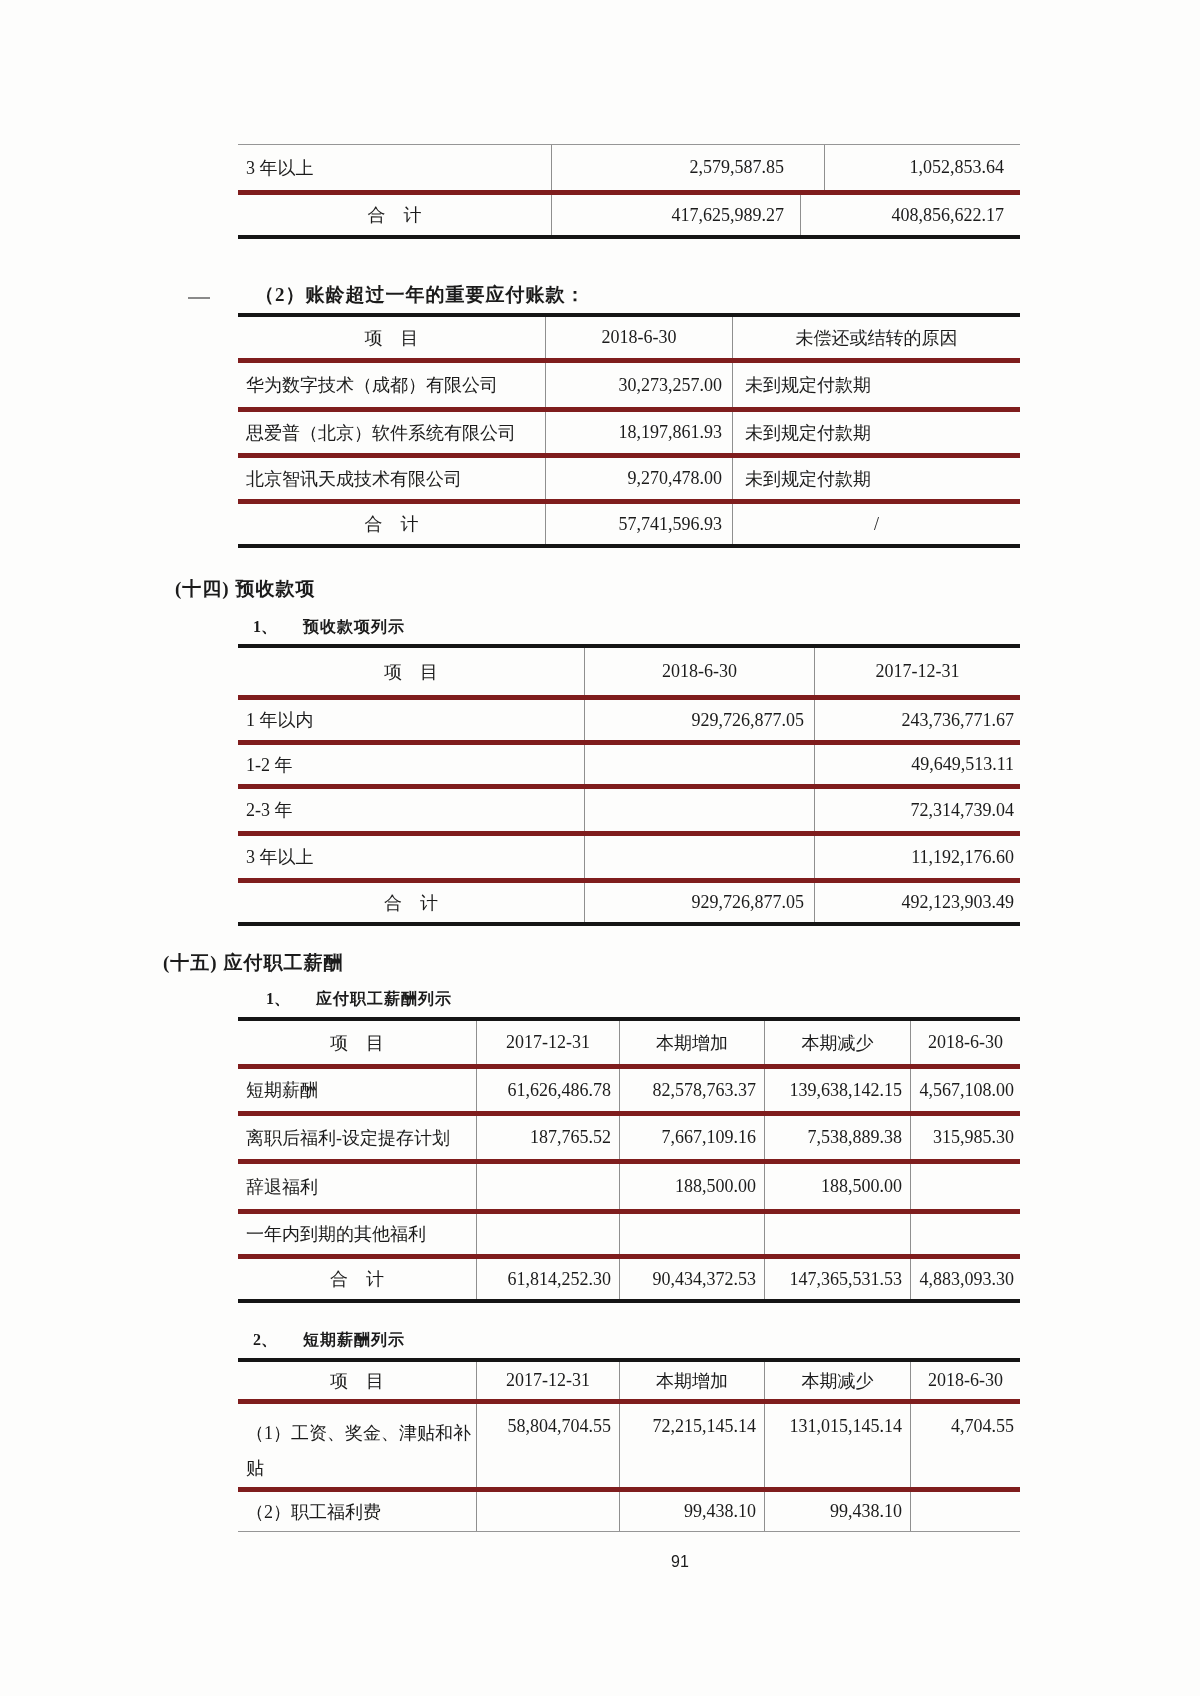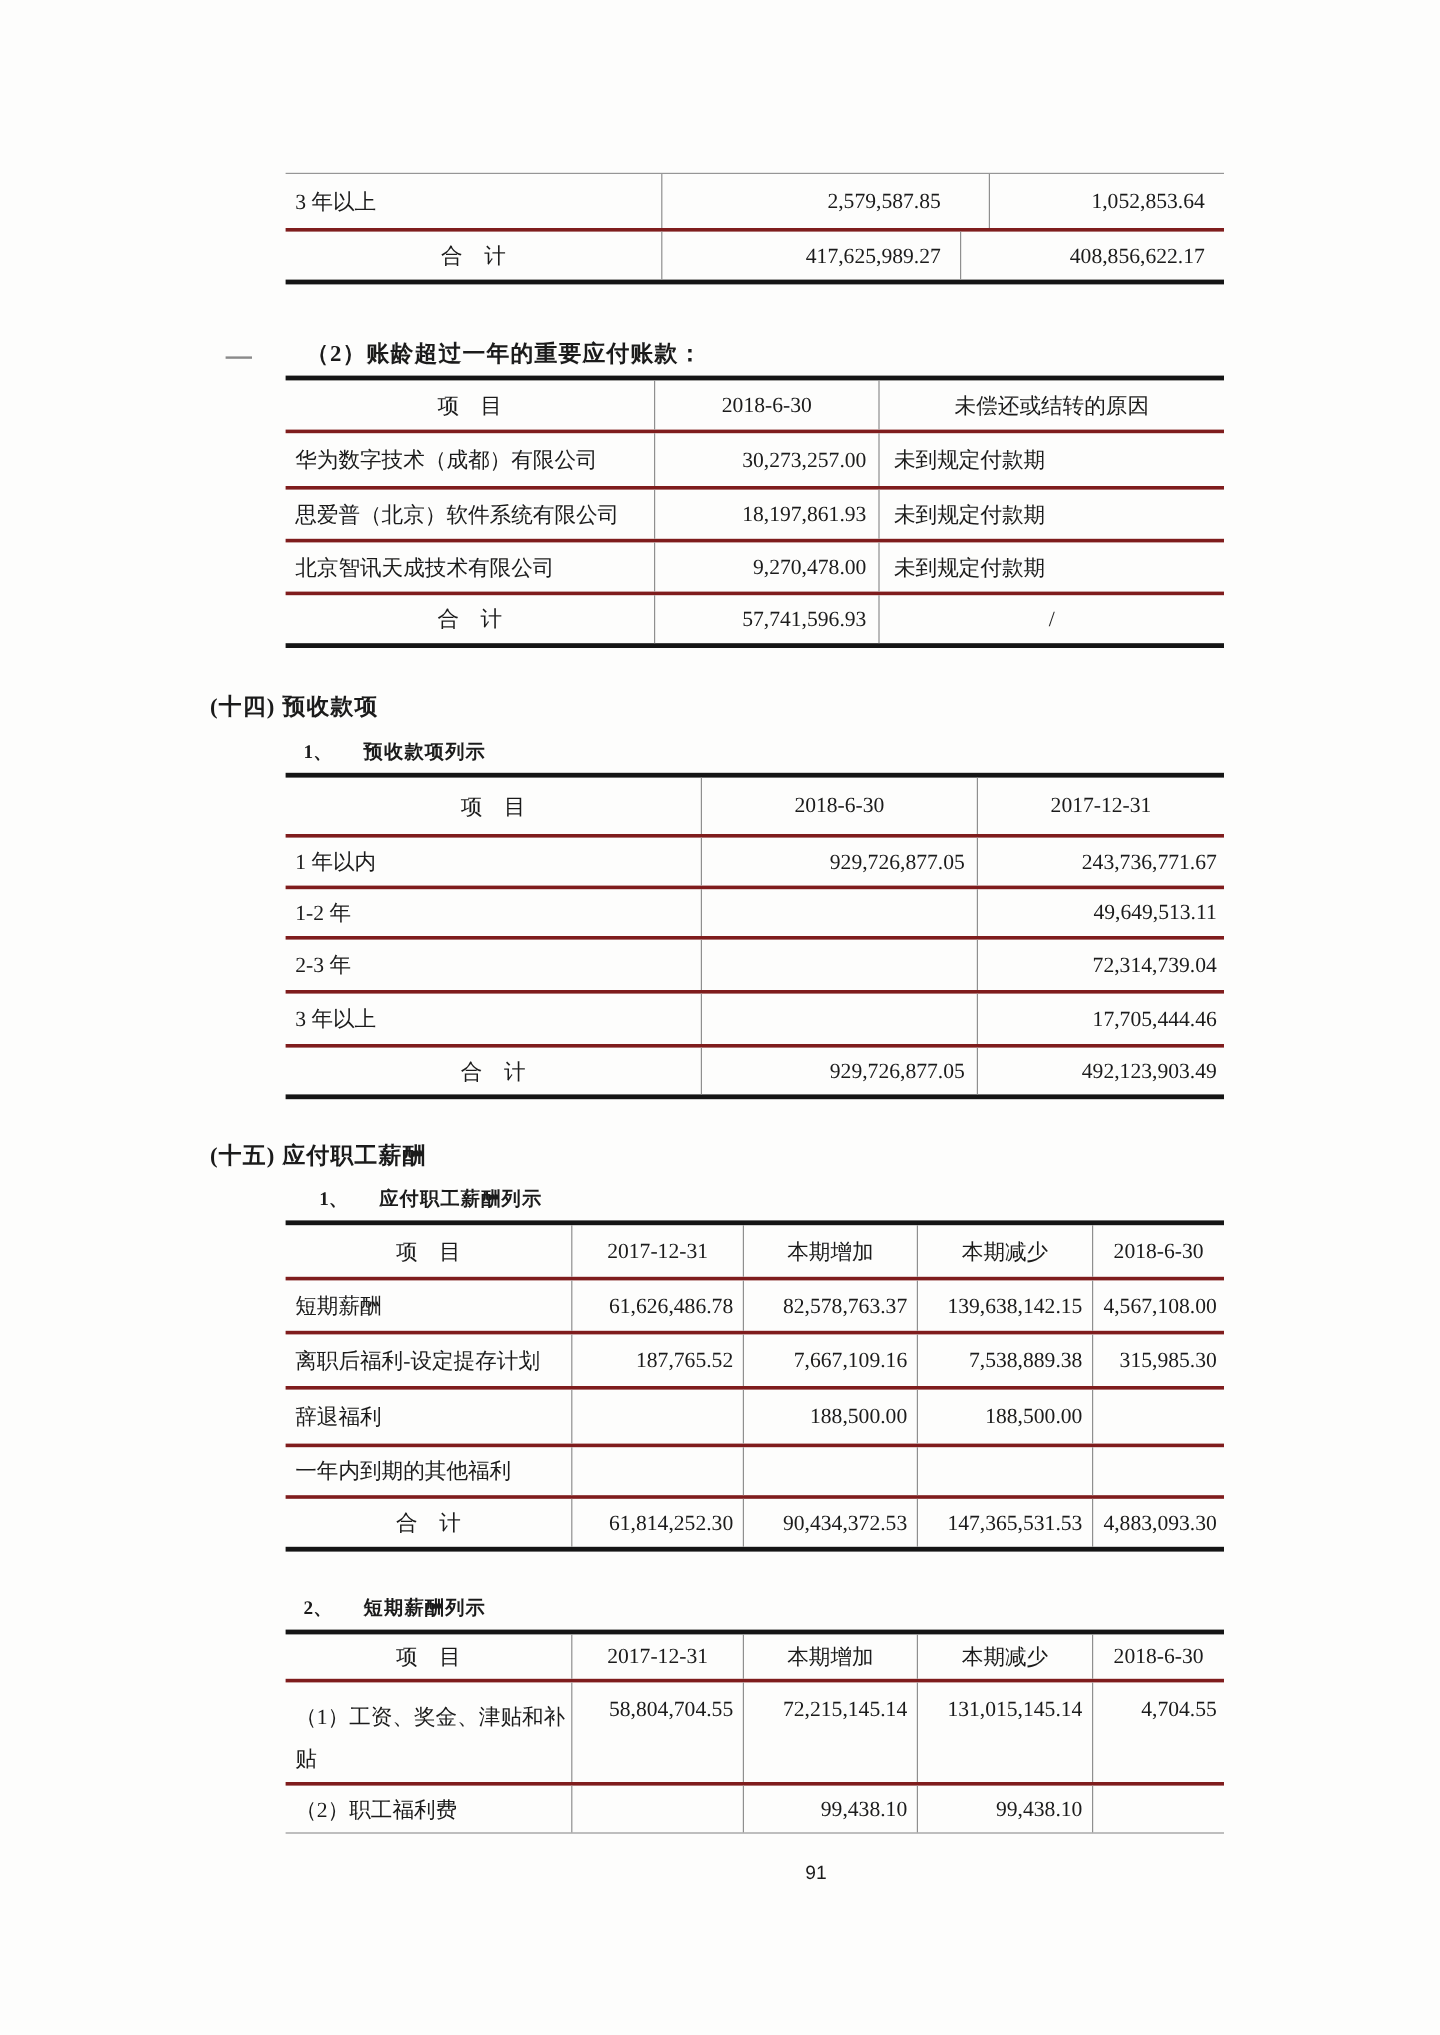--- a/index.html
+++ b/index.html
@@ -13,21 +13,21 @@
   
   .h-major{font-size:19px;font-weight:bold;letter-spacing:1px;}
   .h-sub{font-size:16px;font-weight:bold;}
   .h-sub .no{display:inline-block;}
   .h-sub .ttl{display:inline-block;margin-left:26px;letter-spacing:1px;}
   
   .tbl{width:782px;border-bottom:4px solid #151515;}
   .tbl.cont-top{border-top:1px solid #969696;}
   .tbl.thick-top{border-top:4px solid #151515;}
   .tbl.thin-bottom{border-bottom:1px solid #969696;}
-  .tr{display:grid;border-bottom:3px solid #7f1d1d;}
+  .tr{display:grid;border-bottom:5px solid #7f1d1d;}
   .tr:last-child{border-bottom:none;}
   .t3a .tr{grid-template-columns:313px 249px 220px;}
   .t3b .tr{grid-template-columns:307px 187px 288px;}
   .t3c .tr{grid-template-columns:346px 230px 206px;}
   .t5 .tr{grid-template-columns:238px 143px 145px 146px 110px;}
   .td{display:flex;align-items:center;font-size:18px;min-width:0;}
   .td.sep{border-left:1px solid #8f8f8f;}
   .td.lab{justify-content:flex-start;padding-left:8px;}
   .td.num{justify-content:flex-end;padding-right:10px;font-variant-numeric:tabular-nums;}
   .td.num.tight{padding-right:6px;}
@@ -109,30 +109,30 @@
       <div class="td num tight sep">49,649,513.11</div>
     </div>
     <div class="tr" style="height:42px;">
       <div class="td lab">2-3 年</div>
       <div class="td num sep"></div>
       <div class="td num tight sep">72,314,739.04</div>
     </div>
     <div class="tr" style="height:42px;">
       <div class="td lab">3 年以上</div>
       <div class="td num sep"></div>
-      <div class="td num tight sep">17,705,444.46</div>
+      <div class="td num tight sep">11,192,176.60</div>
     </div>
     <div class="tr" style="height:39px;">
       <div class="td ctr">合　计</div>
       <div class="td num sep">929,726,877.05</div>
       <div class="td num tight sep">492,123,903.49</div>
     </div>
   </div>
 
-  <div class="abs h-major" style="left:175px;top:950px;">(十五) 应付职工薪酬</div>
+  <div class="abs h-major" style="left:163px;top:950px;">(十五) 应付职工薪酬</div>
   <div class="abs h-sub" style="left:266px;top:989px;">
     <span class="no">1、</span><span class="ttl">应付职工薪酬列示</span>
   </div>
 
   <div class="abs tbl t5 thick-top" style="left:238px;top:1017px;">
     <div class="tr" style="height:43px;">
       <div class="td hdr">项　目</div>
       <div class="td hdr sep">2017-12-31</div>
       <div class="td hdr sep">本期增加</div>
       <div class="td hdr sep">本期减少</div>

